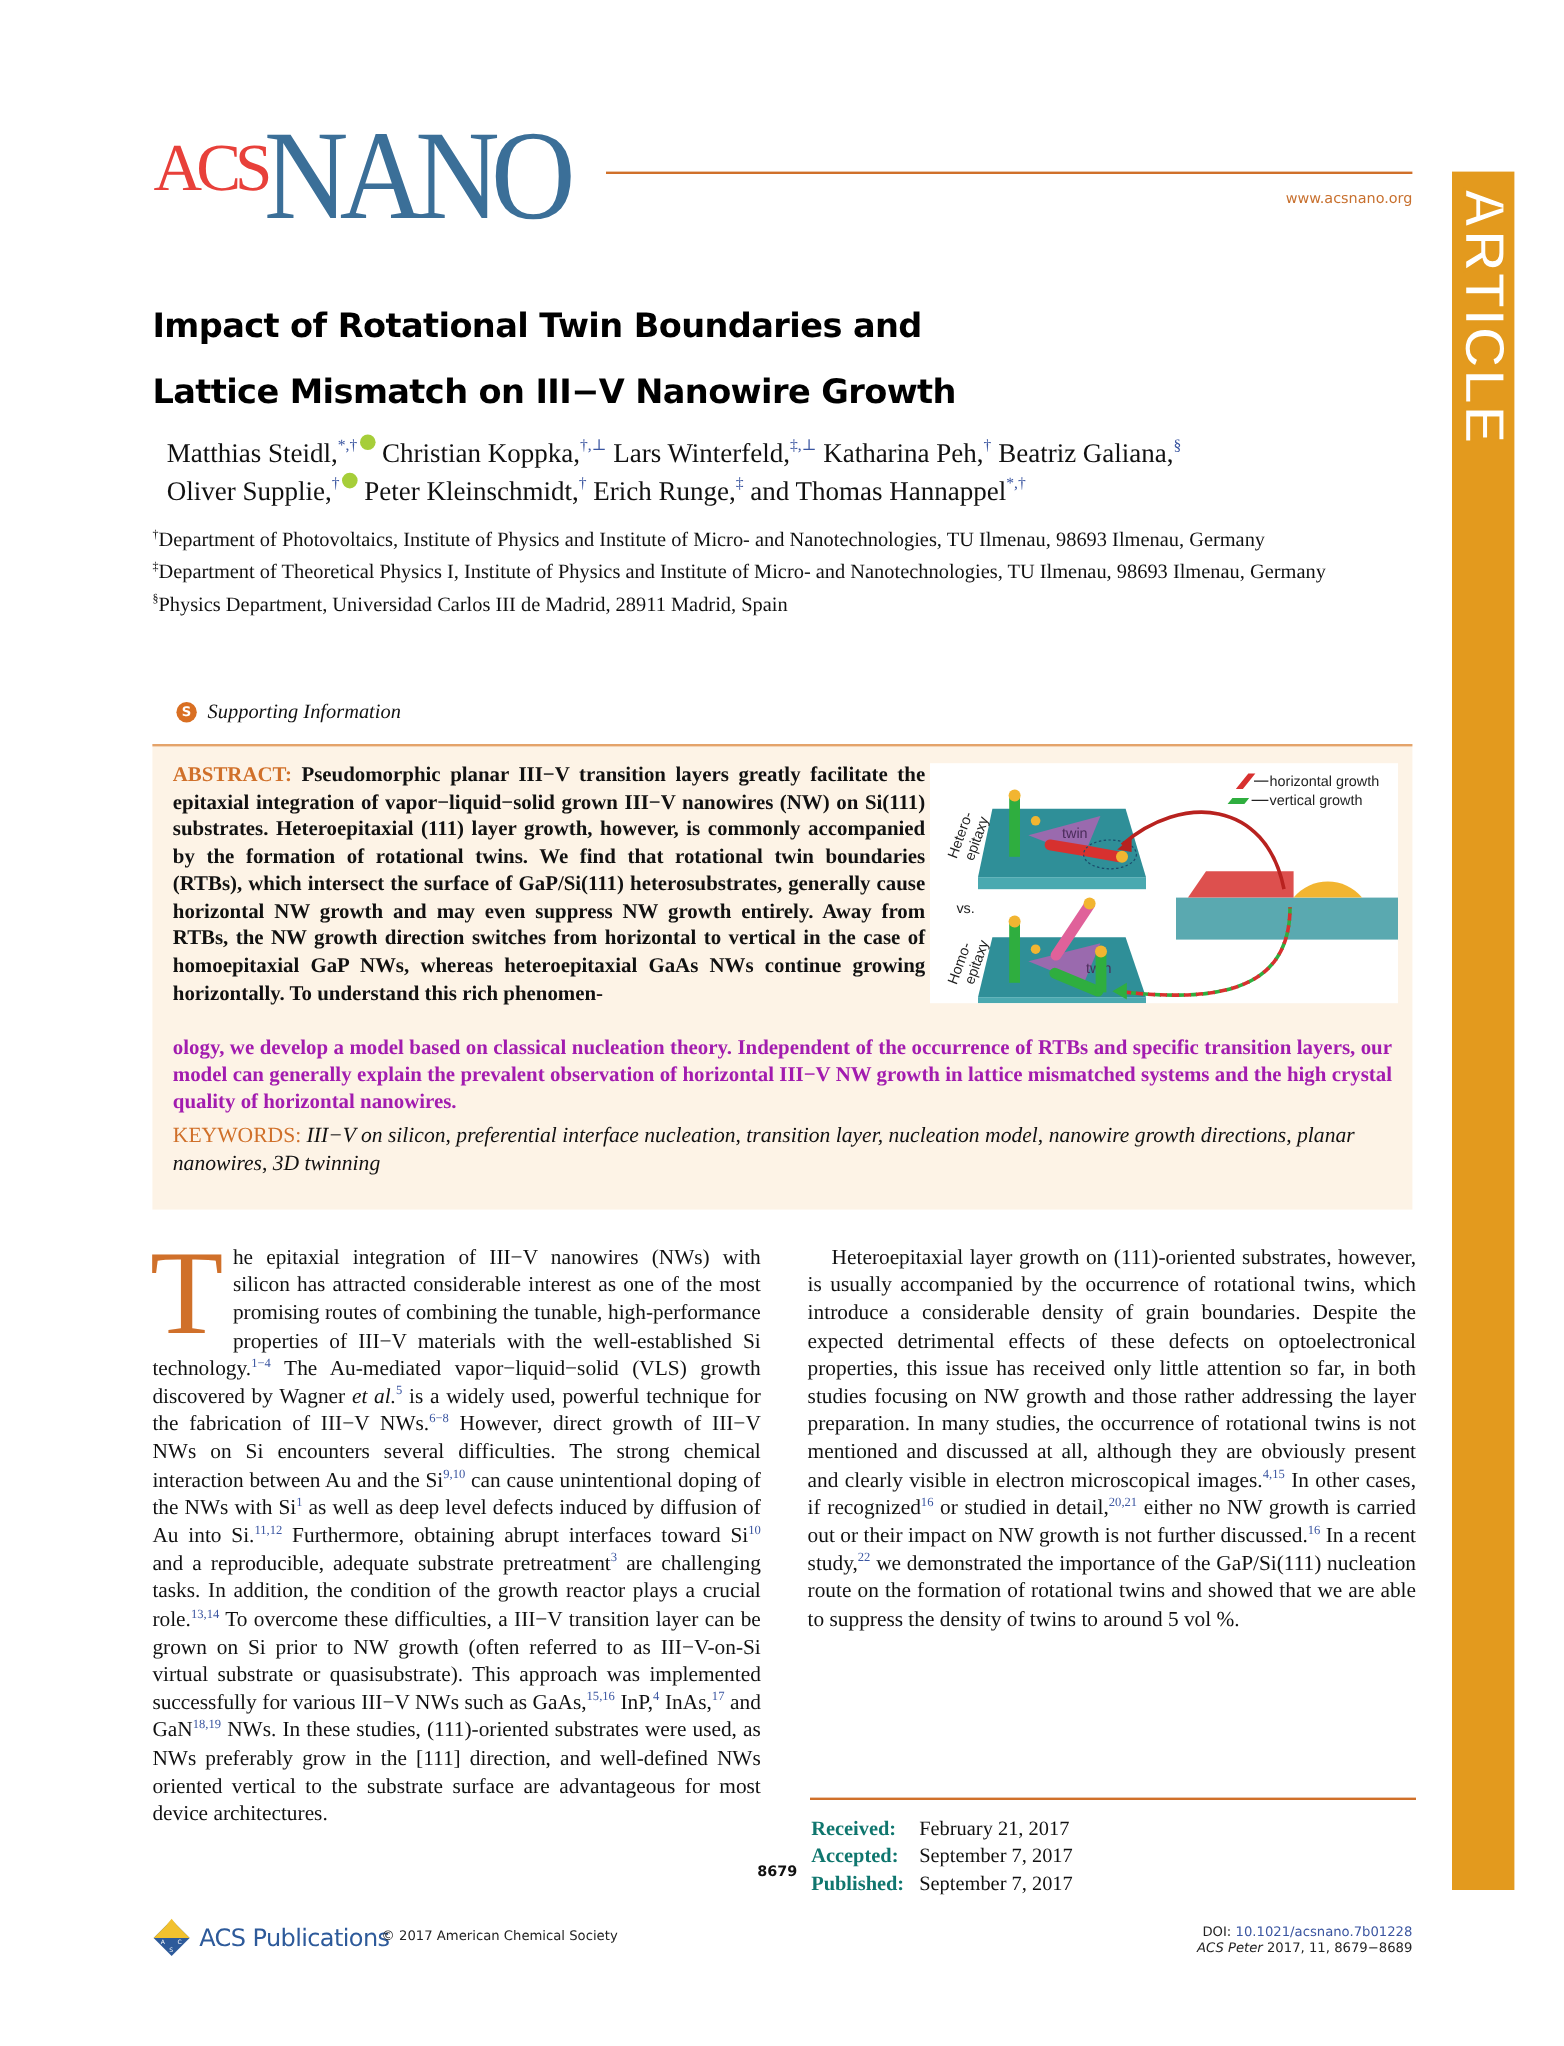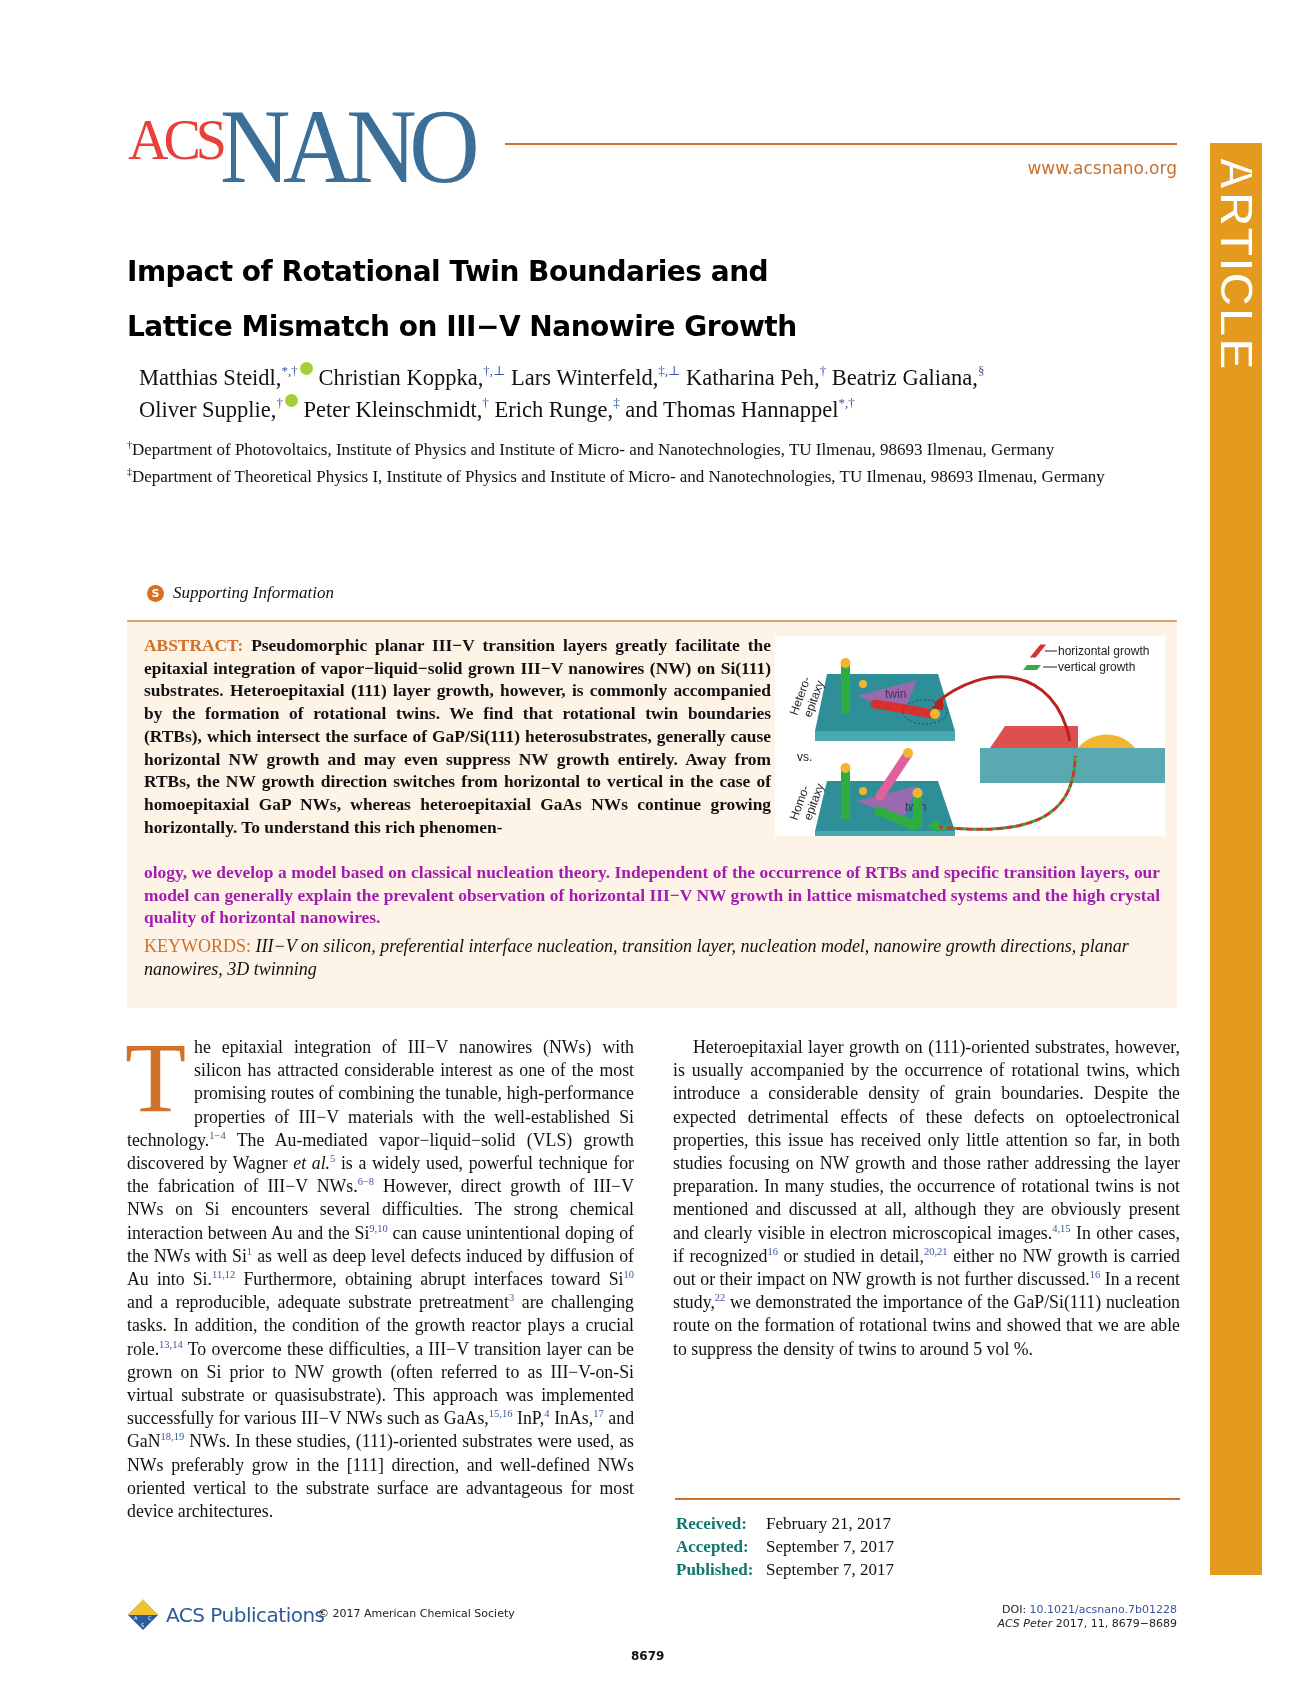--- a/index.html
+++ b/index.html
@@ -4,21 +4,21 @@
 <style>
   * { box-sizing: border-box; margin: 0; padding: 0; }
   html, body { width: 1303px; height: 1705px; background: #ffffff; overflow: hidden; }
   body { position: relative; font-family: "Liberation Serif", "DejaVu Serif", serif; color: #111; }
 
   
   .logo { position: absolute; left: 128px; top: 100px; height: 90px; display: flex; align-items: flex-end; }
   .logo .acs { font-family: "Liberation Serif", serif; color: #e8403a; font-size: 56px; letter-spacing: -5px; line-height: 1; margin-bottom: 22px; position: relative; z-index: 2; }
   .logo .nano { font-family: "Liberation Serif", serif; color: #3b6f98; font-size: 106px; letter-spacing: -8px; line-height: 0.8; margin-left: -2px; font-weight: normal; transform: scaleX(0.92); transform-origin: left bottom; }
   .header-rule { position: absolute; left: 505px; top: 143px; width: 672px; height: 2px; background: #d0702a; }
-  .site-url { position: absolute; right: 126px; top: 158px; font-family: "DejaVu Sans", sans-serif; font-size: 17px; color: #c8702e; }
+  .site-url { position: absolute; right: 126px; top: 158px; font-family: "DejaVu Sans", sans-serif; font-size: 12px; color: #c8702e; }
 
   .side-tab { position: absolute; left: 1210px; top: 143px; width: 52px; height: 1432px; background: #e39a1e; }
   .side-tab-label { position: absolute; left: 1210px; top: 143px; width: 52px; height: 240px; display: flex; align-items: center; justify-content: center; }
   .side-tab-label span { display: block; transform: rotate(90deg); white-space: nowrap; font-family: "Liberation Sans", sans-serif; font-size: 48px; font-weight: bold; color: #ffffff; letter-spacing: 1px; -webkit-text-stroke: 2px #e39a1e; }
 
   
   .title { position: absolute; left: 127px; top: 244px; width: 1060px; font-family: "DejaVu Sans", sans-serif; font-size: 28px; font-weight: bold; line-height: 55px; color: #000; letter-spacing: -0.5px; }
 
   .authors { position: absolute; left: 127px; top: 362px; width: 1060px; font-size: 22.5px; line-height: 32px; color: #111; margin-left: 12px; }
   .authors sup { color: #3a55a0; font-size: 13px; vertical-align: 10px; line-height: 0; }
@@ -55,21 +55,21 @@
   .dates { position: absolute; left: 676px; top: 1512px; font-size: 17px; line-height: 23px; }
   .dates .row { display: flex; }
   .dates .lbl { width: 90px; color: #0f766e; font-weight: bold; }
 
   
   .footer-logo { position: absolute; left: 126px; top: 1598px; display: flex; align-items: center; gap: 6px; }
   .acs-diamond { width: 34px; height: 34px; position: relative; }
   .footer-logo .pubname { font-family: "DejaVu Sans", sans-serif; font-size: 20px; color: #2d5a9a; letter-spacing: -0.5px; }
   .footer-logo .pubname b { font-weight: normal; }
   .copyright { position: absolute; left: 318px; top: 1607px; font-family: "DejaVu Sans", sans-serif; font-size: 11px; color: #222; }
-  .page-num { position: absolute; left: 631px; top: 1649px; font-family: "DejaVu Sans", sans-serif; font-size: 12px; font-weight: bold; color: #111; }
+  .page-num { position: absolute; left: 631px; top: 1552px; font-family: "DejaVu Sans", sans-serif; font-size: 12px; font-weight: bold; color: #111; }
   .doi { position: absolute; right: 126px; top: 1603px; font-family: "DejaVu Sans", sans-serif; font-size: 11px; color: #222; text-align: right; line-height: 14px; }
   .doi .doi-link { color: #3a55a0; }
   .doi i { font-style: italic; }
 </style>
 </head>
 <body>
 
 <div class="logo">
   <span class="acs">ACS</span>
   <span class="nano">NANO</span>
@@ -85,20 +85,21 @@
 <h1 class="title">
   <span>Impact of Rotational Twin Boundaries and</span><br>
   <span>Lattice Mismatch on III−V Nanowire Growth</span>
 </h1>
 
 <div class="authors" id="authors"><span>Matthias Steidl,</span><sup>*,†</sup><span class="orcid"></span> <span>Christian Koppka,</span><sup>†,⊥</sup> <span>Lars Winterfeld,</span><sup>‡,⊥</sup> <span>Katharina Peh,</span><sup>†</sup> <span>Beatriz Galiana,</span><sup>§</sup><br><span>Oliver Supplie,</span><sup>†</sup><span class="orcid"></span> <span>Peter Kleinschmidt,</span><sup>†</sup> <span>Erich Runge,</span><sup>‡</sup> <span>and Thomas Hannappel</span><sup>*,†</sup> </div>
 
 <div class="affils" id="affils">
     <p><sup>†</sup>Department of Photovoltaics, Institute of Physics and Institute of Micro- and Nanotechnologies, TU Ilmenau, 98693 Ilmenau, Germany</p>
     <p><sup>‡</sup>Department of Theoretical Physics I, Institute of Physics and Institute of Micro- and Nanotechnologies, TU Ilmenau, 98693 Ilmenau, Germany</p>
+    <p><sup>§</sup>Physics Department, Universidad Carlos III de Madrid, 28911 Madrid, Spain</p>
   </div>
 
 <div class="supp-info">
   <span class="supp-icon">S</span>
   <span>Supporting Information</span>
 </div>
 
 <div class="abstract-box"></div>
 <div class="abstract-text">
   <span class="label">ABSTRACT:</span>

